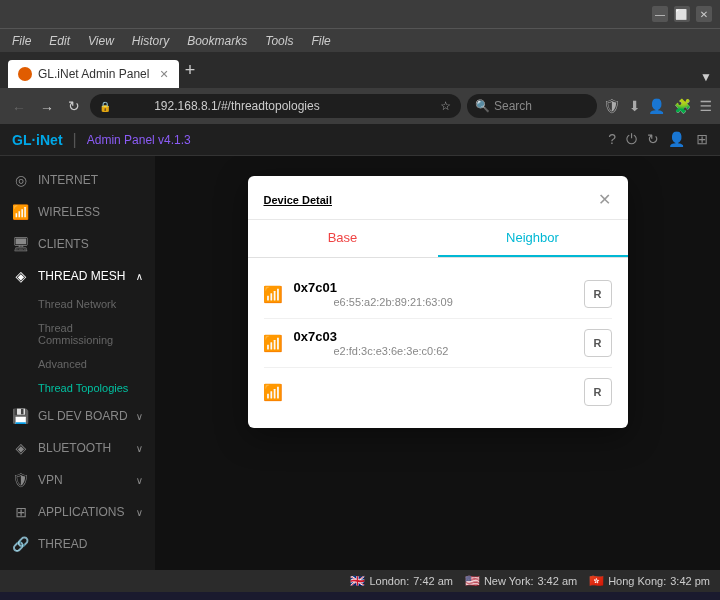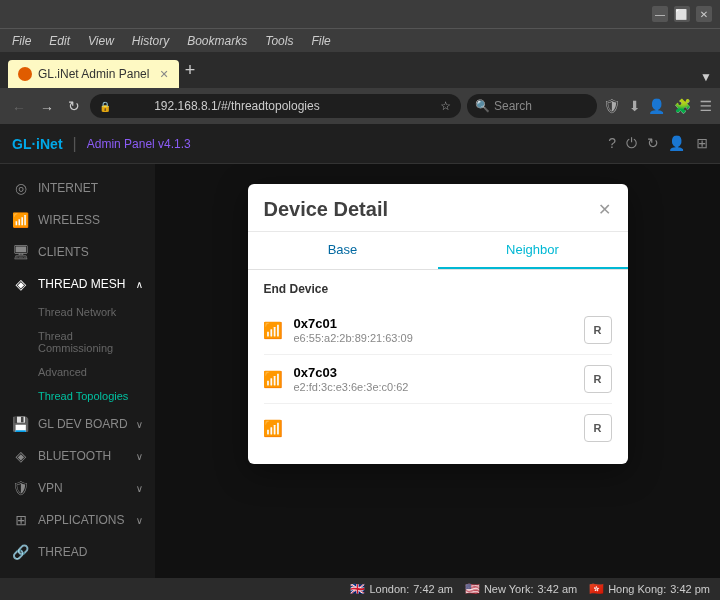--- a/index.html
+++ b/index.html
@@ -52,21 +52,21 @@
 
     
     .tab-bar {
       background: #2b2b2b;
       height: 36px;
       display: flex;
       align-items: flex-end;
       padding: 0 8px;
     }
     .tab {
-      background: #fef9c3;
+      background: #ffffff;
       height: 28px;
       display: flex;
       align-items: center;
       padding: 0 10px;
       border-radius: 4px 4px 0 0;
       font-size: 12px;
       color: #333;
       gap: 6px;
     }
     .tab-icon { width: 14px; height: 14px; background: #e05c00; border-radius: 50%; }
@@ -112,21 +112,21 @@
       padding: 0 8px;
       gap: 4px;
       color: #888;
       font-size: 12px;
     }
     .toolbar-icons { display: flex; align-items: center; gap: 8px; color: #aaa; font-size: 14px; }
 
     
     .app-header {
       background: #1f1f1f;
-      height: 40px;
+      height: 32px;
       display: flex;
       align-items: center;
       padding: 0 12px;
       border-bottom: 1px solid #333;
     }
     .app-logo { color: #00a8e8; font-weight: bold; font-size: 14px; }
     .app-divider { color: #555; margin: 0 10px; }
     .app-subtitle { color: #8b5cf6; font-size: 12px; }
     .header-icons { margin-left: auto; display: flex; gap: 10px; color: #888; font-size: 14px; }
 
@@ -190,34 +190,34 @@
       max-height: 440px;
       box-shadow: 0 8px 32px rgba(0,0,0,0.4);
     }
     .modal-header {
       display: flex;
       align-items: center;
       justify-content: space-between;
       padding: 14px 16px 10px;
       border-bottom: 1px solid #e8e8e8;
     }
-    .modal-title { font-size: 20px; font-weight: 600; color: #404040; }
+    .modal-title { font-size: 11px; font-weight: 600; color: #000000; text-decoration: underline; }
     .modal-close { color: #999; font-size: 16px; cursor: pointer; }
 
     
     .modal-tabs {
       display: flex;
       border-bottom: 1px solid #e0e0e0;
     }
     .modal-tab {
       flex: 1;
       text-align: center;
       padding: 10px;
       font-size: 13px;
-      color: #0369a1;
+      color: #ef4444;
       cursor: pointer;
       border-bottom: 2px solid transparent;
     }
     .modal-tab.active {
       color: #00b8d4;
       border-bottom: 2px solid #00b8d4;
     }
 
     
     .modal-body { padding: 12px 16px; }
@@ -231,21 +231,21 @@
       display: flex;
       align-items: center;
       padding: 10px 0;
       border-bottom: 1px solid #f0f0f0;
       gap: 10px;
     }
     .device-row:last-child { border-bottom: none; }
     .wifi-icon { color: #00b8d4; font-size: 16px; width: 20px; text-align: center; }
     .device-info { flex: 1; }
     .device-id { font-size: 13px; font-weight: 600; color: #000000; }
-    .device-mac { font-size: 11px; color: #888; margin-top: 1px; }
+    .device-mac { font-size: 11px; color: #888; margin-top: 1px; margin-left: 40px; }
     .device-r-btn {
       width: 28px; height: 28px;
       border: 1px solid #ccc;
       border-radius: 4px;
       display: flex; align-items: center; justify-content: center;
       color: #555; font-size: 11px; cursor: pointer;
       font-weight: bold;
     }
 
     
@@ -402,21 +402,20 @@
         <div class="modal-tabs">
           <div class="modal-tab">
             <span>Base</span>
           </div>
           <div class="modal-tab active">
             <span>Neighbor</span>
           </div>
         </div>
 
         <div class="modal-body">
-          <div class="section-label">End Device</div>
 
           <div class="device-row">
             <span class="wifi-icon">📶</span>
             <div class="device-info">
               <div class="device-id">0x7c01</div>
               <div class="device-mac">e6:55:a2:2b:89:21:63:09</div>
             </div>
             <div class="device-r-btn">R</div>
           </div>
 

